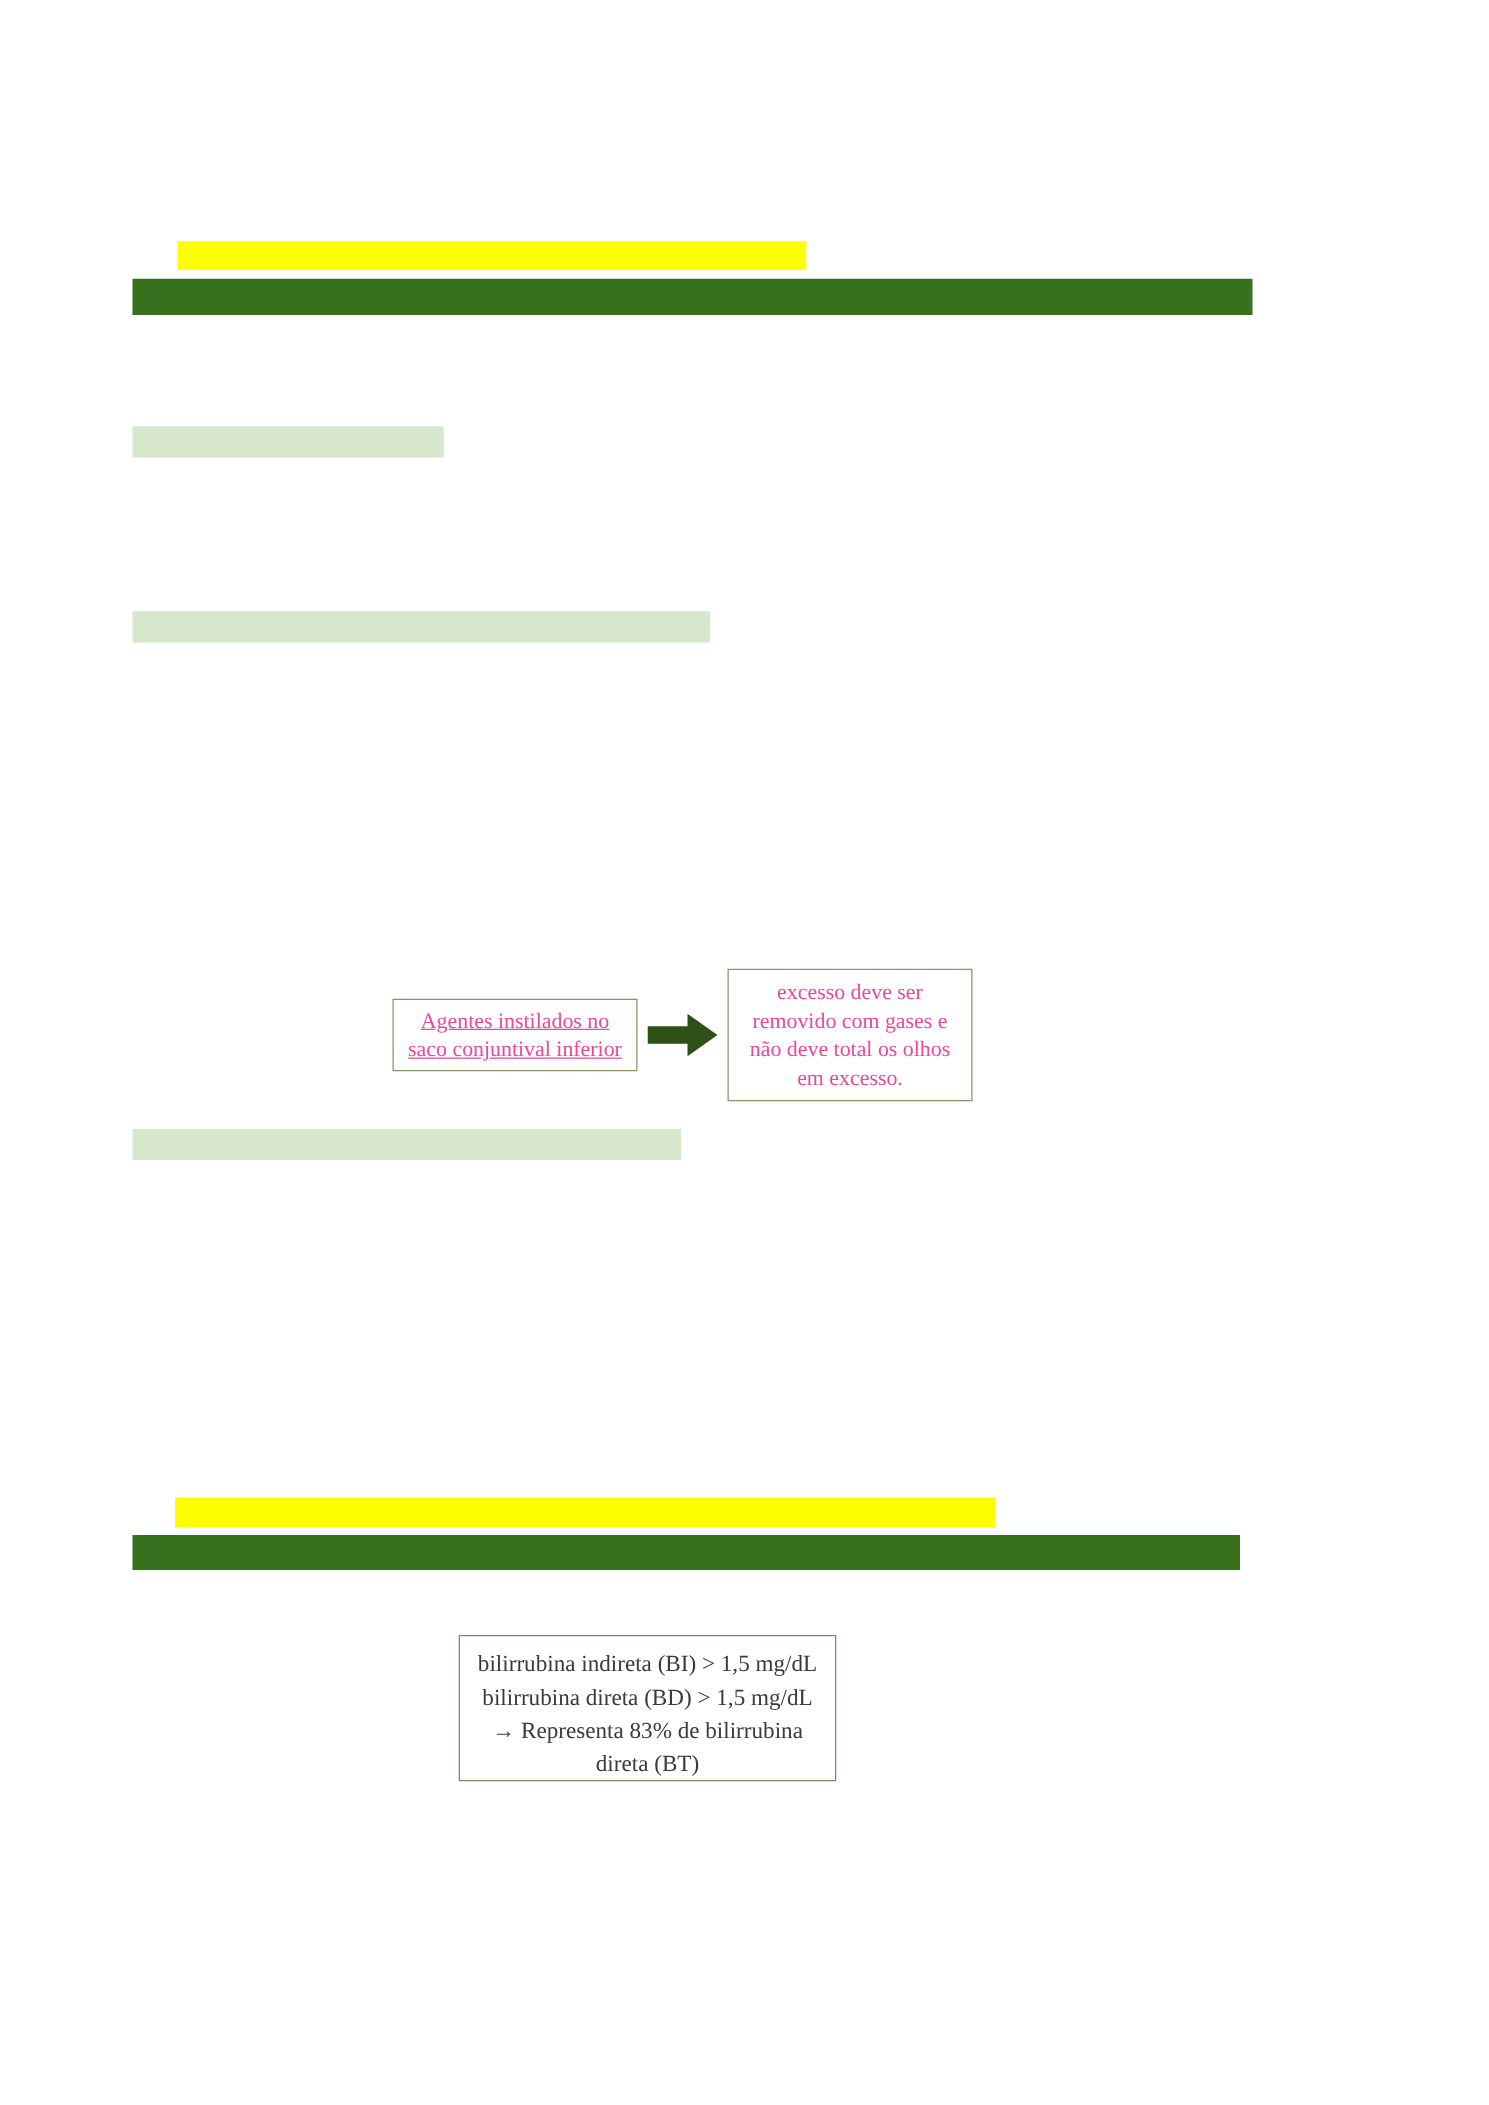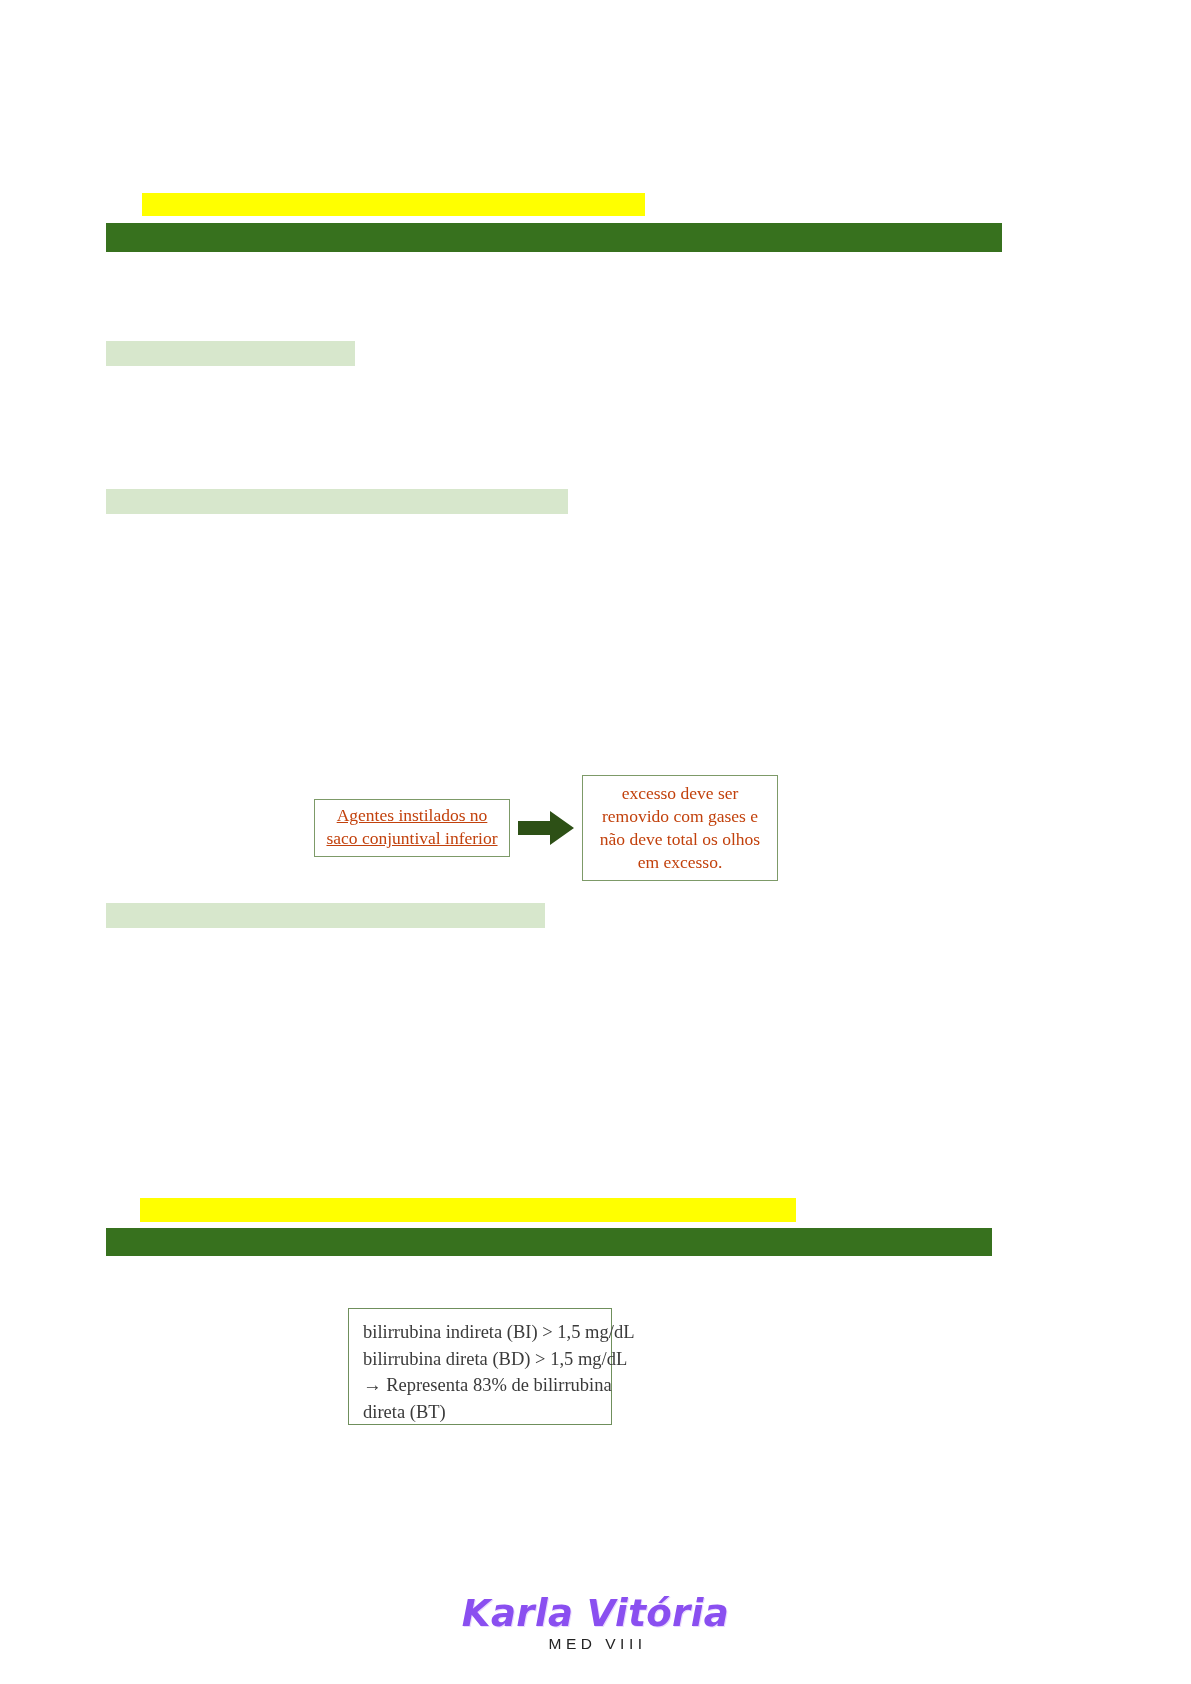--- a/index.html
+++ b/index.html
@@ -50,27 +50,27 @@
   .flow {
     position: absolute;
     display: flex;
     align-items: center;
   }
   .flow-box {
     box-sizing: border-box;
     border: 1px solid #7d9a68;
     background: #ffffff;
     display: flex;
-    align-items: flex-end;
+    align-items: center;
     justify-content: center;
     text-align: center;
     font-family: "Liberation Serif", serif;
     font-size: 17.5px;
     line-height: 1.32;
-    color: #c2410c;
+    color: #ec4899;
     padding: 6px 10px;
   }
   .flow-box-1 {
     width: 196px;
     height: 58px;
     text-decoration: underline;
   }
   .flow-box-2 {
     width: 196px;
     height: 106px;
@@ -163,25 +163,21 @@
       <span><span>excesso deve ser</span><br><span>removido com gases e</span><br><span>não deve total os olhos</span><br><span>em excesso.</span></span>
     </div>
   </div>
 
   <span class="bar bar-green-light bar-text" style="left:106px; top:903px; width:439px; height:25px;"></span>
 
   <span class="bar bar-yellow bar-text" style="left:140px; top:1198px; width:656px; height:24px;"></span>
 
   <span class="bar bar-green-dark bar-text" style="left:106px; top:1228px; width:886px; height:28px;"></span>
 
-  <div class="info-box" style="left:348px; top:1308px; width:264px; height:117px;">
+  <div class="info-box" style="left:367px; top:1308px; width:302px; height:117px;text-align:center;">
     <span class="line">bilirrubina indireta (BI) &gt; 1,5 mg/dL</span>
     <span class="line">bilirrubina direta (BD) &gt; 1,5 mg/dL</span>
     <span class="line">→ Representa 83% de bilirrubina</span>
     <span class="line">direta (BT)</span>
   </div>
 
-  <div class="signature" style="top:1595px;">
-    <span class="sig-name">Karla Vitória</span>
-    <span class="sig-sub">MED VIII</span>
-  </div>
 
 </div>
 
 </body></html>

